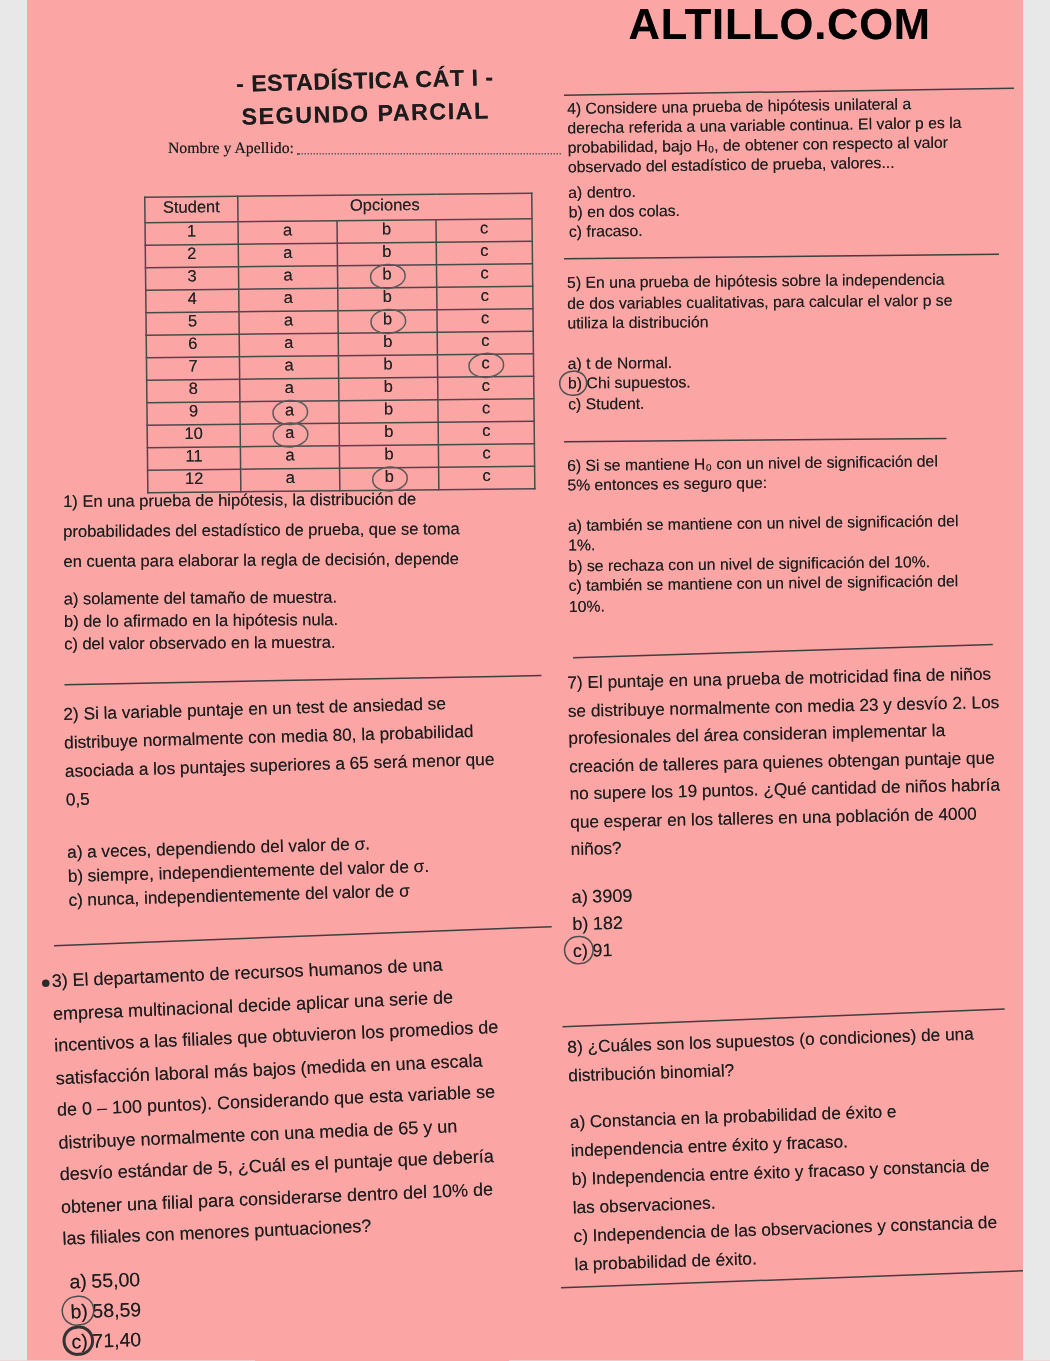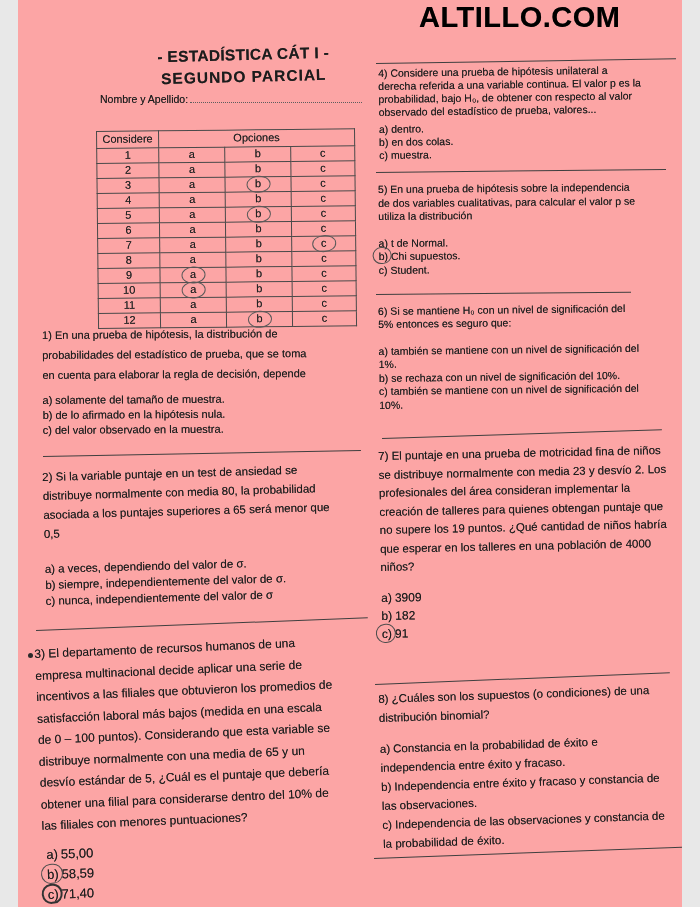--- a/index.html
+++ b/index.html
@@ -10,21 +10,21 @@
     color:#1c1c1c;
   }
   .scan-text{text-shadow:0 0 .4px rgba(50,50,50,.75);}
   .site-header{
     position:absolute;left:401px;top:1px;
     font-size:29px;font-weight:800;letter-spacing:.5px;color:#000;
   }
   .exam-title{position:absolute;left:108px;top:46px;width:235px;text-align:center;transform:rotate(-1.5deg);}
   .exam-title .t1,.exam-title .t2{font-size:15.5px;font-weight:bold;letter-spacing:.3px;}
   .exam-title .t2{margin-top:4px;letter-spacing:1px;}
-  .form-fields{position:absolute;left:82px;top:93px;width:262px;font-size:10.5px;}
+  .form-fields{position:absolute;left:94px;top:93px;width:262px;font-size:10.5px;font-family:Liberation Serif, serif;}
   .field{display:flex;align-items:flex-end;height:12px;}
   .field .dotted{flex:1;border-bottom:1.4px dotted #5e5e5e;margin:0 0 2px 2px;}
 
   table.answer-table{
     position:absolute;left:78px;top:131px;border-collapse:collapse;
     transform:rotate(-0.6deg);transform-origin:left top;
     font-size:11px;color:#222;
   }
   table.answer-table th,table.answer-table td{
     border:1px solid #4a4a4a;text-align:center;padding:0 2px 1px 2px;
@@ -98,21 +98,21 @@
 
   <table class="answer-table">
     <colgroup>
         <col style="width:62px">
         <col style="width:66px">
         <col style="width:66px">
         <col style="width:64px">
       </colgroup>
     <thead>
       <tr>
-        <th>Considere</th>
+        <th>Student</th>
         <th colspan="3">Opciones</th>
       </tr>
     </thead>
     <tbody>
         <tr>
           <td>1</td>
           <td>a</td>
           <td>b</td>
           <td>c</td>
         </tr>
@@ -233,21 +233,21 @@
   <div class="sep" style="left:358px;top:63px;width:300px;transform:rotate(-0.9deg);"></div>
 
   <div class="q q4">
     <div class="qtext">4) Considere una prueba de hipótesis unilateral a
 derecha referida a una variable continua. El valor p es la
 probabilidad, bajo H₀, de obtener con respecto al valor
 observado del estadístico de prueba, valores...</div>
     <div class="opts">
       <div class="opt"><span class="letter">a)</span><span>dentro.</span></div>
       <div class="opt"><span class="letter">b)</span><span>en dos colas.</span></div>
-      <div class="opt"><span class="letter">c)</span><span>muestra.</span></div>
+      <div class="opt"><span class="letter">c)</span><span>fracaso.</span></div>
     </div>
   </div>
 
   <div class="sep" style="left:358px;top:172px;width:290px;transform:rotate(-0.6deg);"></div>
 
   <div class="q q5">
     <div class="qtext">5)  En una prueba de hipótesis sobre la independencia
 de dos variables cualitativas, para calcular el valor p se
 utiliza la distribución</div>
     <div class="opts">

